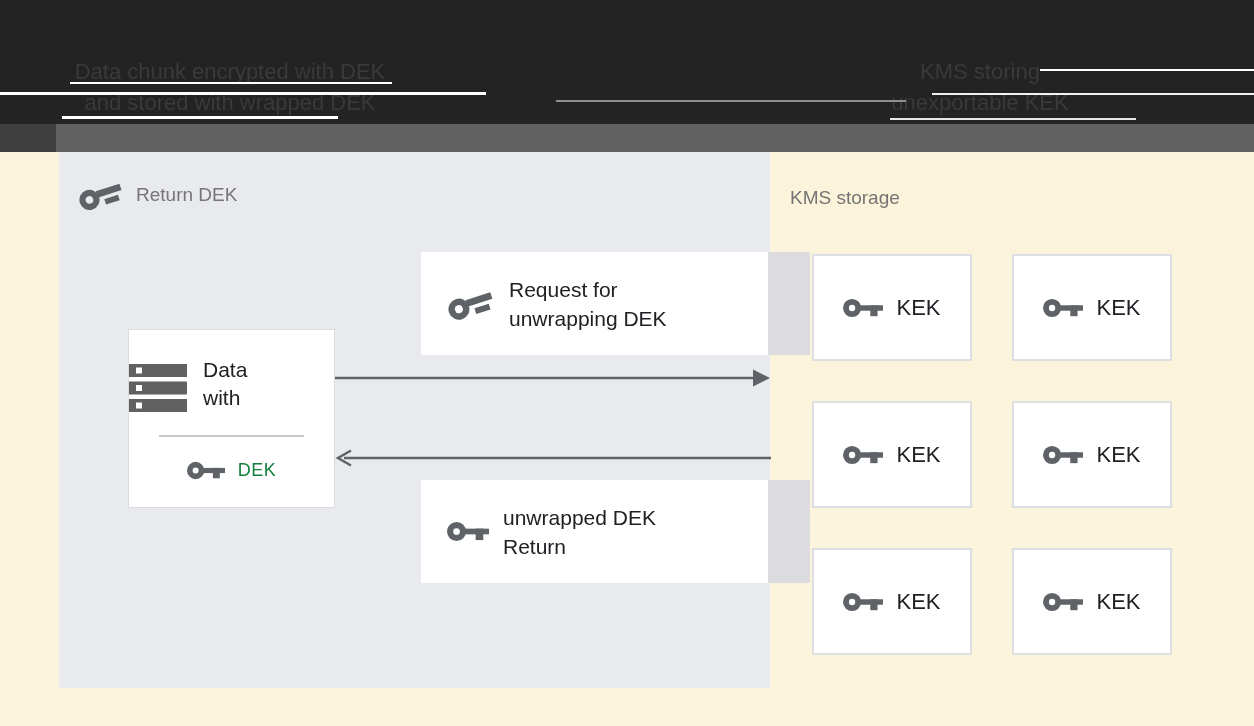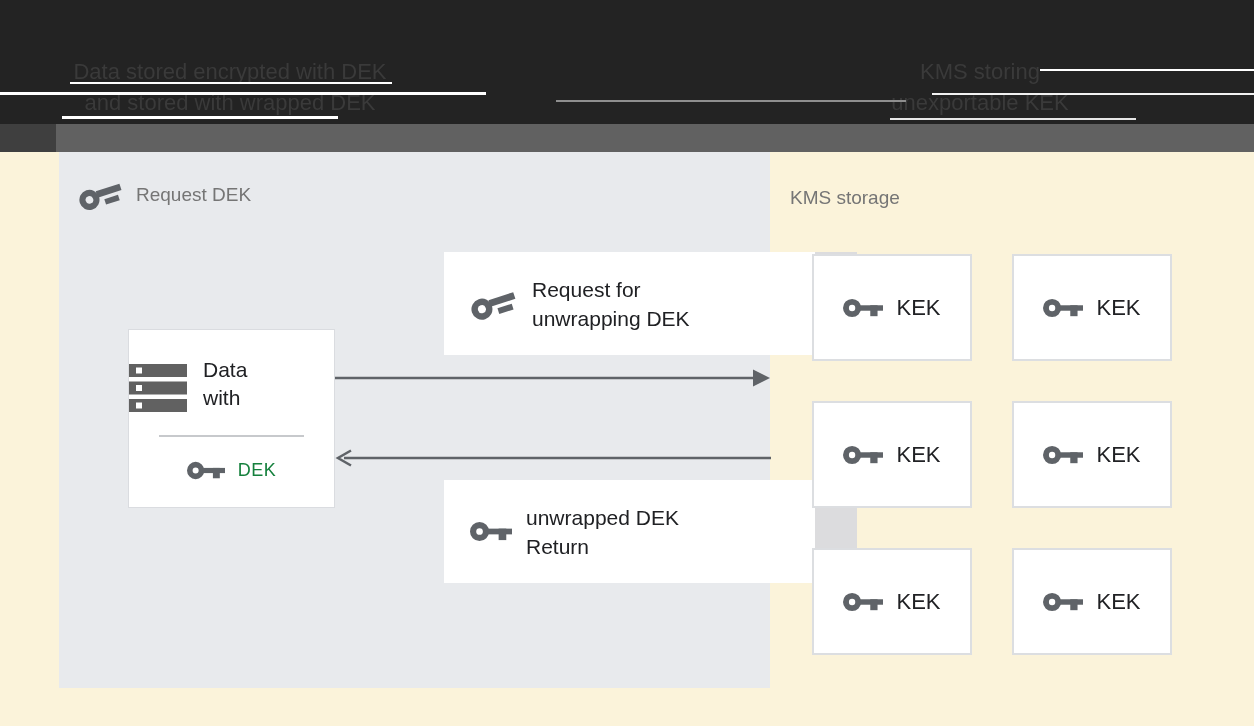--- a/index.html
+++ b/index.html
@@ -36,21 +36,21 @@
 
   
   .data-box{position:absolute;left:128px;top:329px;width:207px;height:179px;background:#ffffff;border:1px solid #dadce0;box-sizing:border-box;}
   .data-top{position:absolute;left:0;top:26px;width:100%;display:flex;align-items:flex-end;box-sizing:border-box;gap:16px;}
   .data-title{color:#202124;font-size:21px;line-height:28px;}
   .data-divider{position:absolute;left:30px;right:30px;top:105px;height:2px;background:#c7c9cc;}
   .key-row{position:absolute;left:0;top:130px;width:100%;display:flex;align-items:center;justify-content:center;gap:13px;}
   .dek-label{color:#15803d;font-size:18px;letter-spacing:0.5px;}
 
   
-  .msg-box{position:absolute;left:444px;width:389px;height:103px;background:#ffffff;padding-left:24px;}
+  .msg-box{position:absolute;left:421px;width:389px;height:103px;background:#ffffff;}
   .request-box{top:252px;}
   .return-box{top:480px;}
   .msg-strip{position:absolute;right:0;top:0;width:42px;height:100%;background:#dcdcde;}
   .msg-inner{position:absolute;left:0;top:0;width:285px;height:100%;display:flex;align-items:center;gap:14px;padding-left:26px;box-sizing:border-box;}
   .msg-text{color:#202124;font-size:21px;line-height:29px;}
 
   
   .arrow{position:absolute;left:334px;width:437px;height:22px;}
   .arrow-right{top:367px;}
   .arrow-left{top:447px;}
@@ -62,21 +62,21 @@
   .kek-r1{top:242px;} .kek-r2{top:389px;} .kek-r3{top:536px;}
   .kek-c1{left:812px;} .kek-c2{left:1012px;}
 </style>
 </head>
 <body>
 
 <div class="screen">
 
   <div class="header">
     <div class="caption caption-left">
-      <div>Data stored encrypted with DEK</div>
+      <div>Data chunk encrypted with DEK</div>
       <div>and stored with wrapped DEK</div>
     </div>
     <div class="caption caption-right">
       <div>KMS storing</div>
       <div>unexportable KEK</div>
     </div>
     <div class="gline gl1"></div>
     <div class="gline gl2"></div>
     <div class="gline gl3"></div>
     <div class="gline gl4"></div>
@@ -96,21 +96,21 @@
   <div class="section-label wrapped-label">
     <span class="icon">
       <svg width="46" height="38" viewBox="0 0 48 38" fill="currentColor">
         <g transform="rotate(-18 14 24)">
           <path fill-rule="evenodd" d="M12 13a10.5 10.5 0 1 0 0 21a10.5 10.5 0 0 0 0-21zm0 6.5a4 4 0 1 1 0 8a4 4 0 0 1 0-8z"></path>
           <rect x="21" y="17" width="26" height="7"></rect>
           <rect x="27" y="27.5" width="15" height="6"></rect>
         </g>
       </svg>
     </span>
-    <span>Request DEK</span>
+    <span>Return DEK</span>
   </div>
 
   <div class="data-box">
     <div class="data-top">
       <span class="icon">
         <svg width="58" height="48" viewBox="0 0 58 48">
           <g fill="#616161">
             <rect x="0" y="0" width="58" height="13"></rect>
             <rect x="0" y="17.5" width="58" height="13"></rect>
             <rect x="0" y="35" width="58" height="13"></rect>

